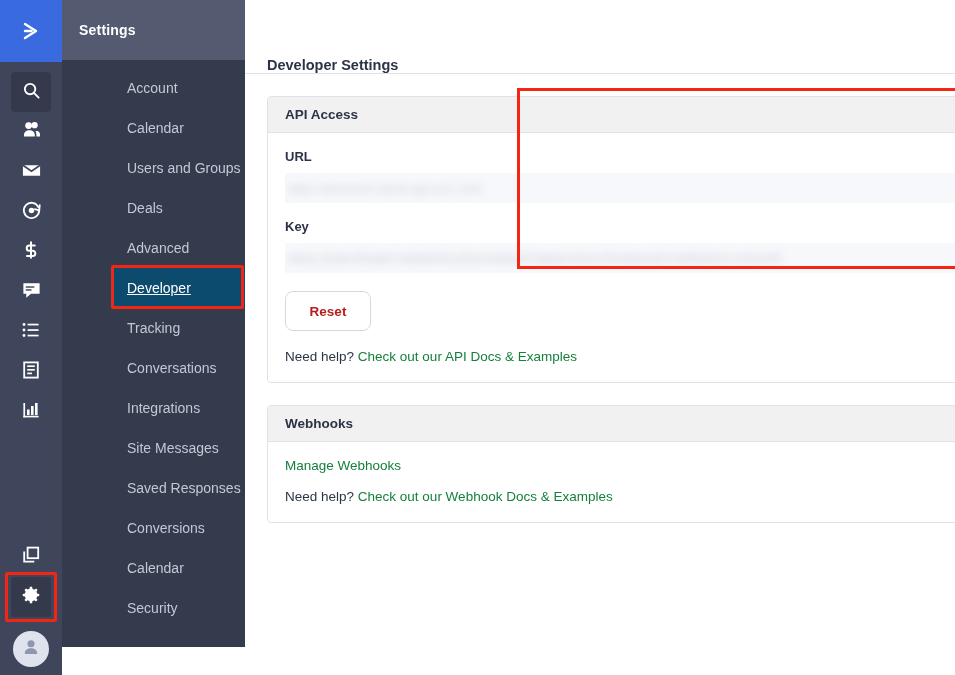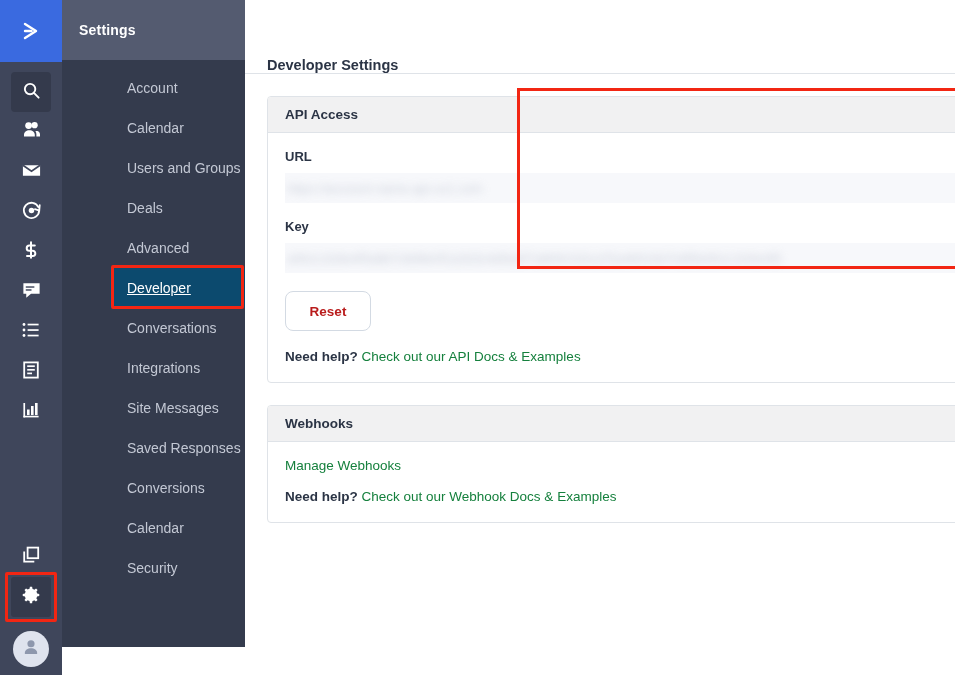--- a/index.html
+++ b/index.html
@@ -133,21 +133,21 @@
   .redacted.last { margin-bottom: 0; }
 
   .btn {
     display: inline-flex; align-items: center; justify-content: center;
     height: 40px; min-width: 86px; padding: 13px 18px;
     background: #ffffff; border: 1px solid #d3dae3; border-radius: 8px;
     font-size: 13.5px; font-weight: bold; color: #b91c1c;
     cursor: pointer;
   }
   .helpline { margin-top: 18px; font-size: 13.5px; color: #2b3445; }
-  .helpline b { font-weight: bold; margin-top: 40px; }
+  .helpline b { font-weight: normal; margin-top: 40px; }
   .link { color: #15803d; text-decoration: none; cursor: pointer; }
   .wh-link { display: block; font-size: 13.5px; margin-bottom: 16px; }
 
   
   .api-highlight {
     position: absolute;
     left: 272px; top: 88px; width: 618px; height: 181px;
     border: 3px solid #f22613;
     pointer-events: none;
     z-index: 20;
@@ -313,20 +313,23 @@
           <span>Deals</span>
         </div>
         <div class="nav-item">
           <span>Advanced</span>
         </div>
         <div class="nav-item active">
           <span>Developer</span>
           <div class="nav-highlight"></div>
         </div>
         <div class="nav-item">
+          <span>Tracking</span>
+        </div>
+        <div class="nav-item">
           <span>Conversations</span>
         </div>
         <div class="nav-item">
           <span>Integrations</span>
         </div>
         <div class="nav-item">
           <span>Site Messages</span>
         </div>
         <div class="nav-item">
           <span>Saved Responses</span>

